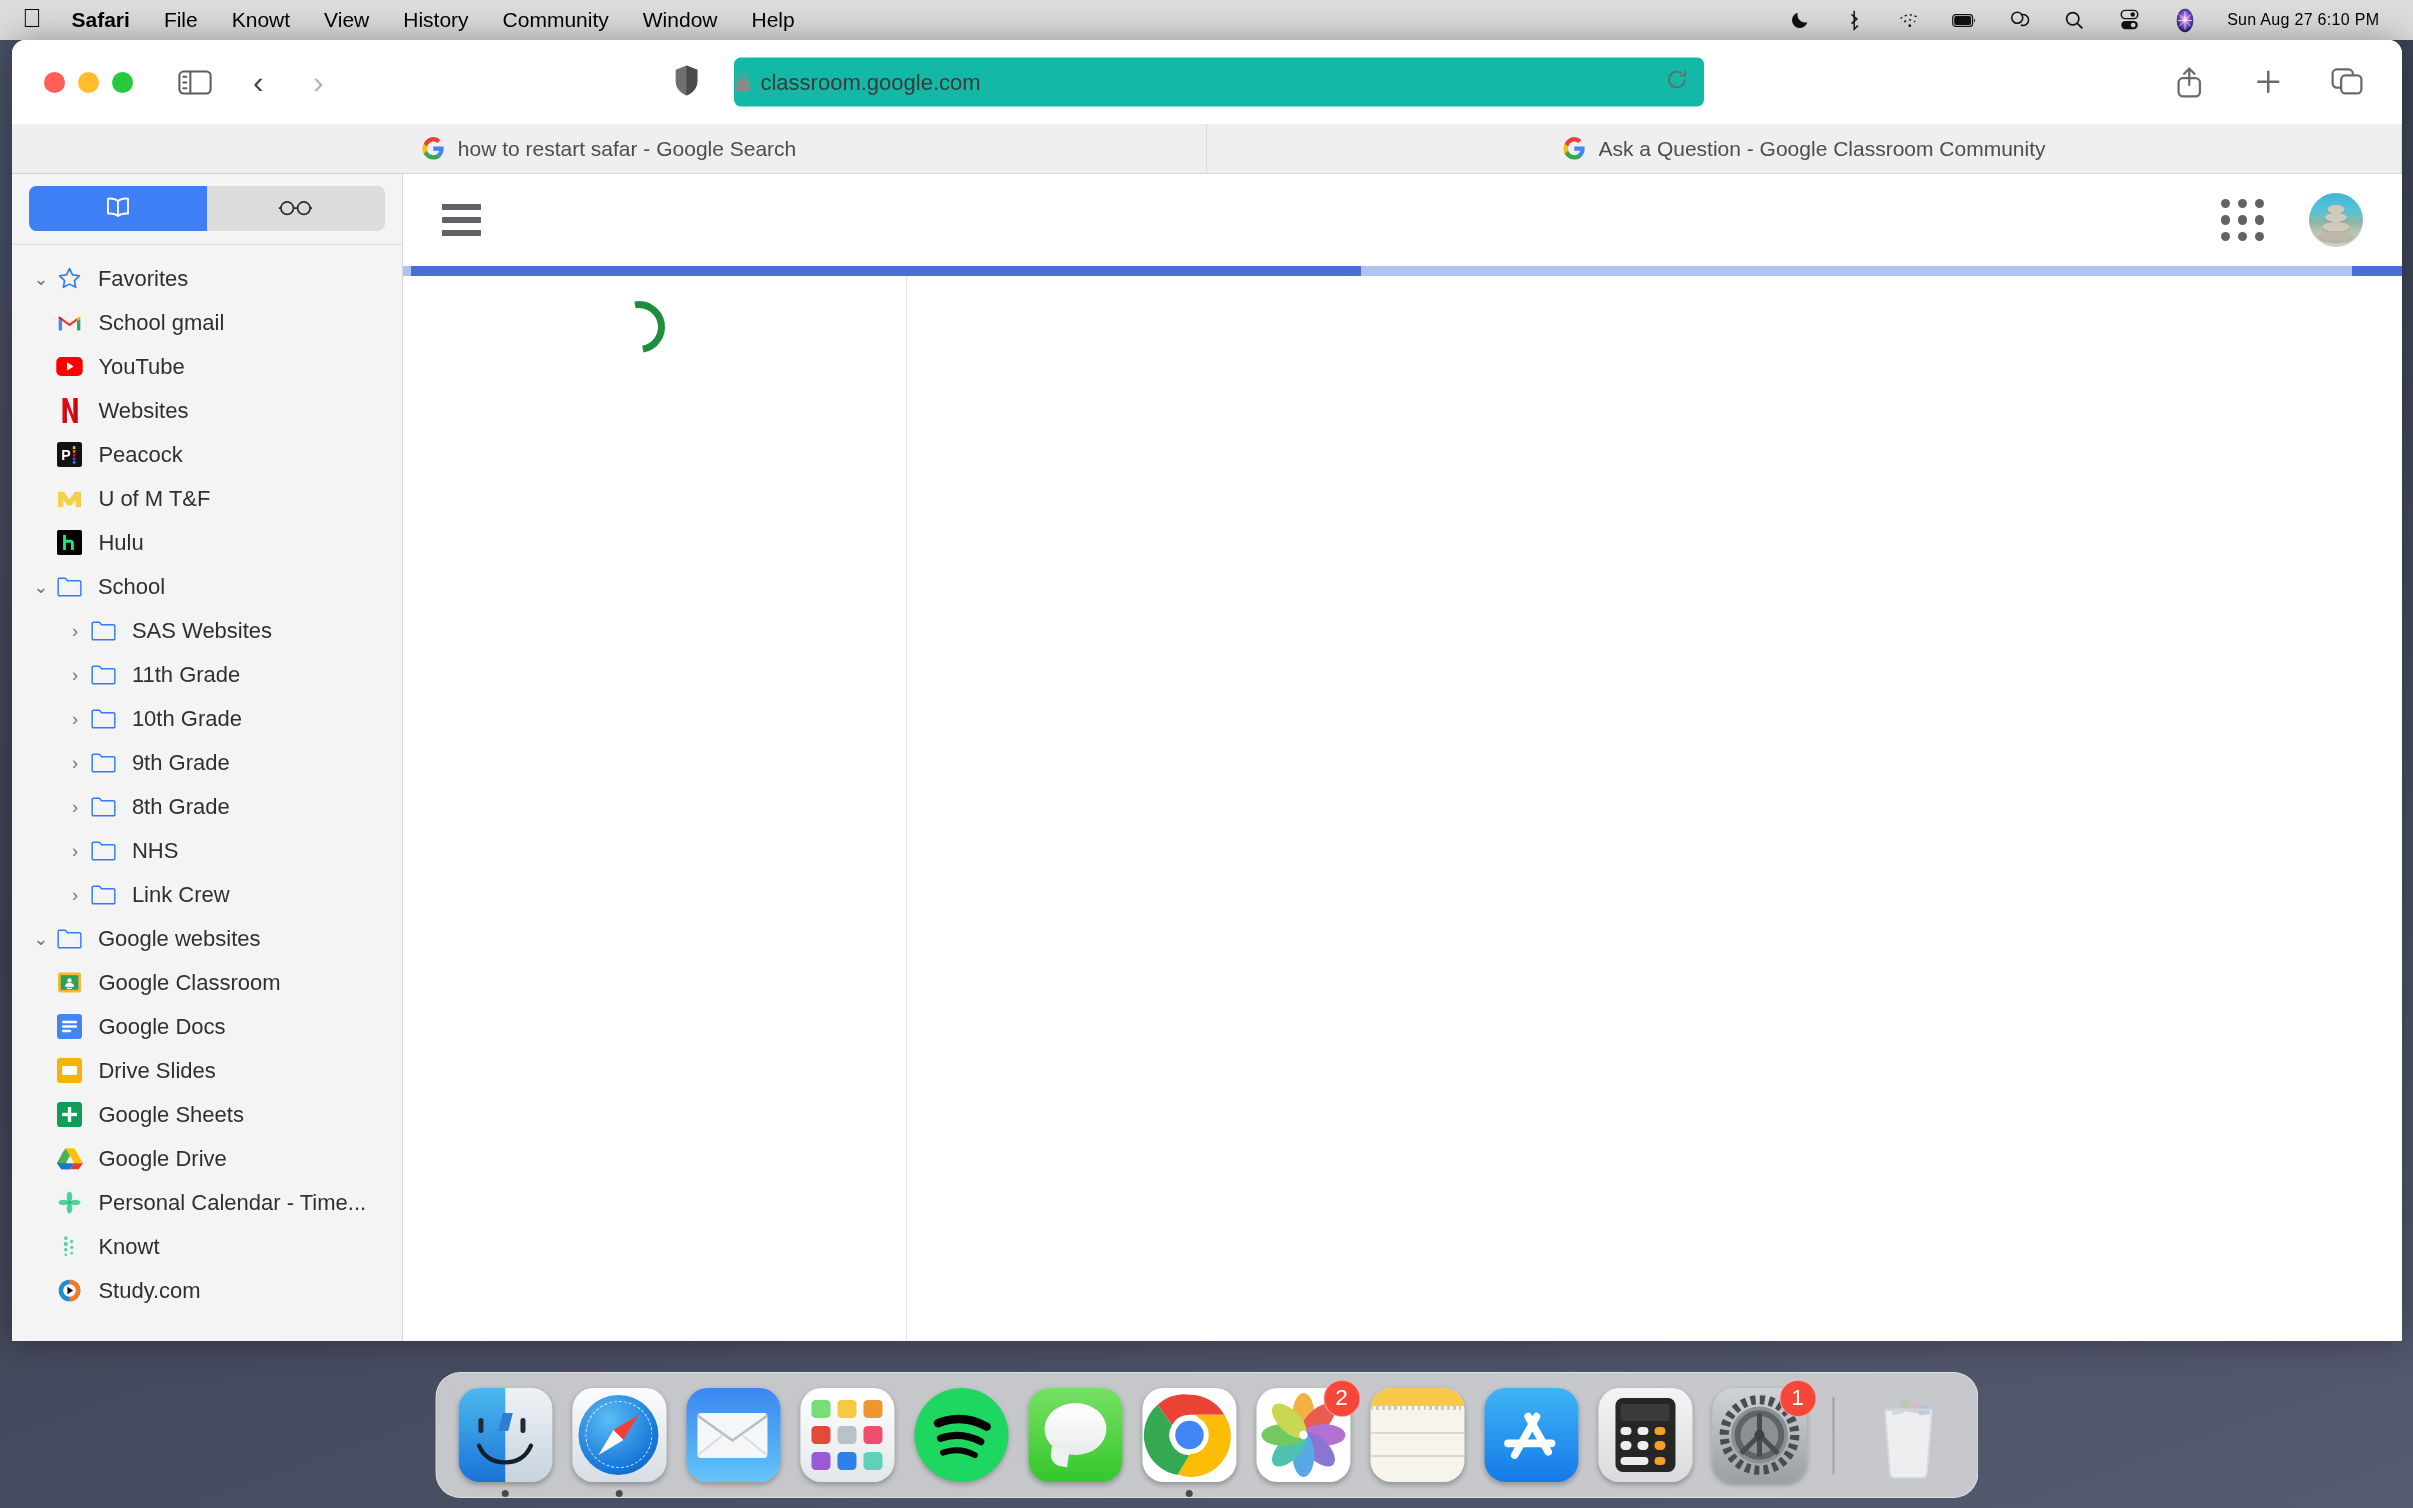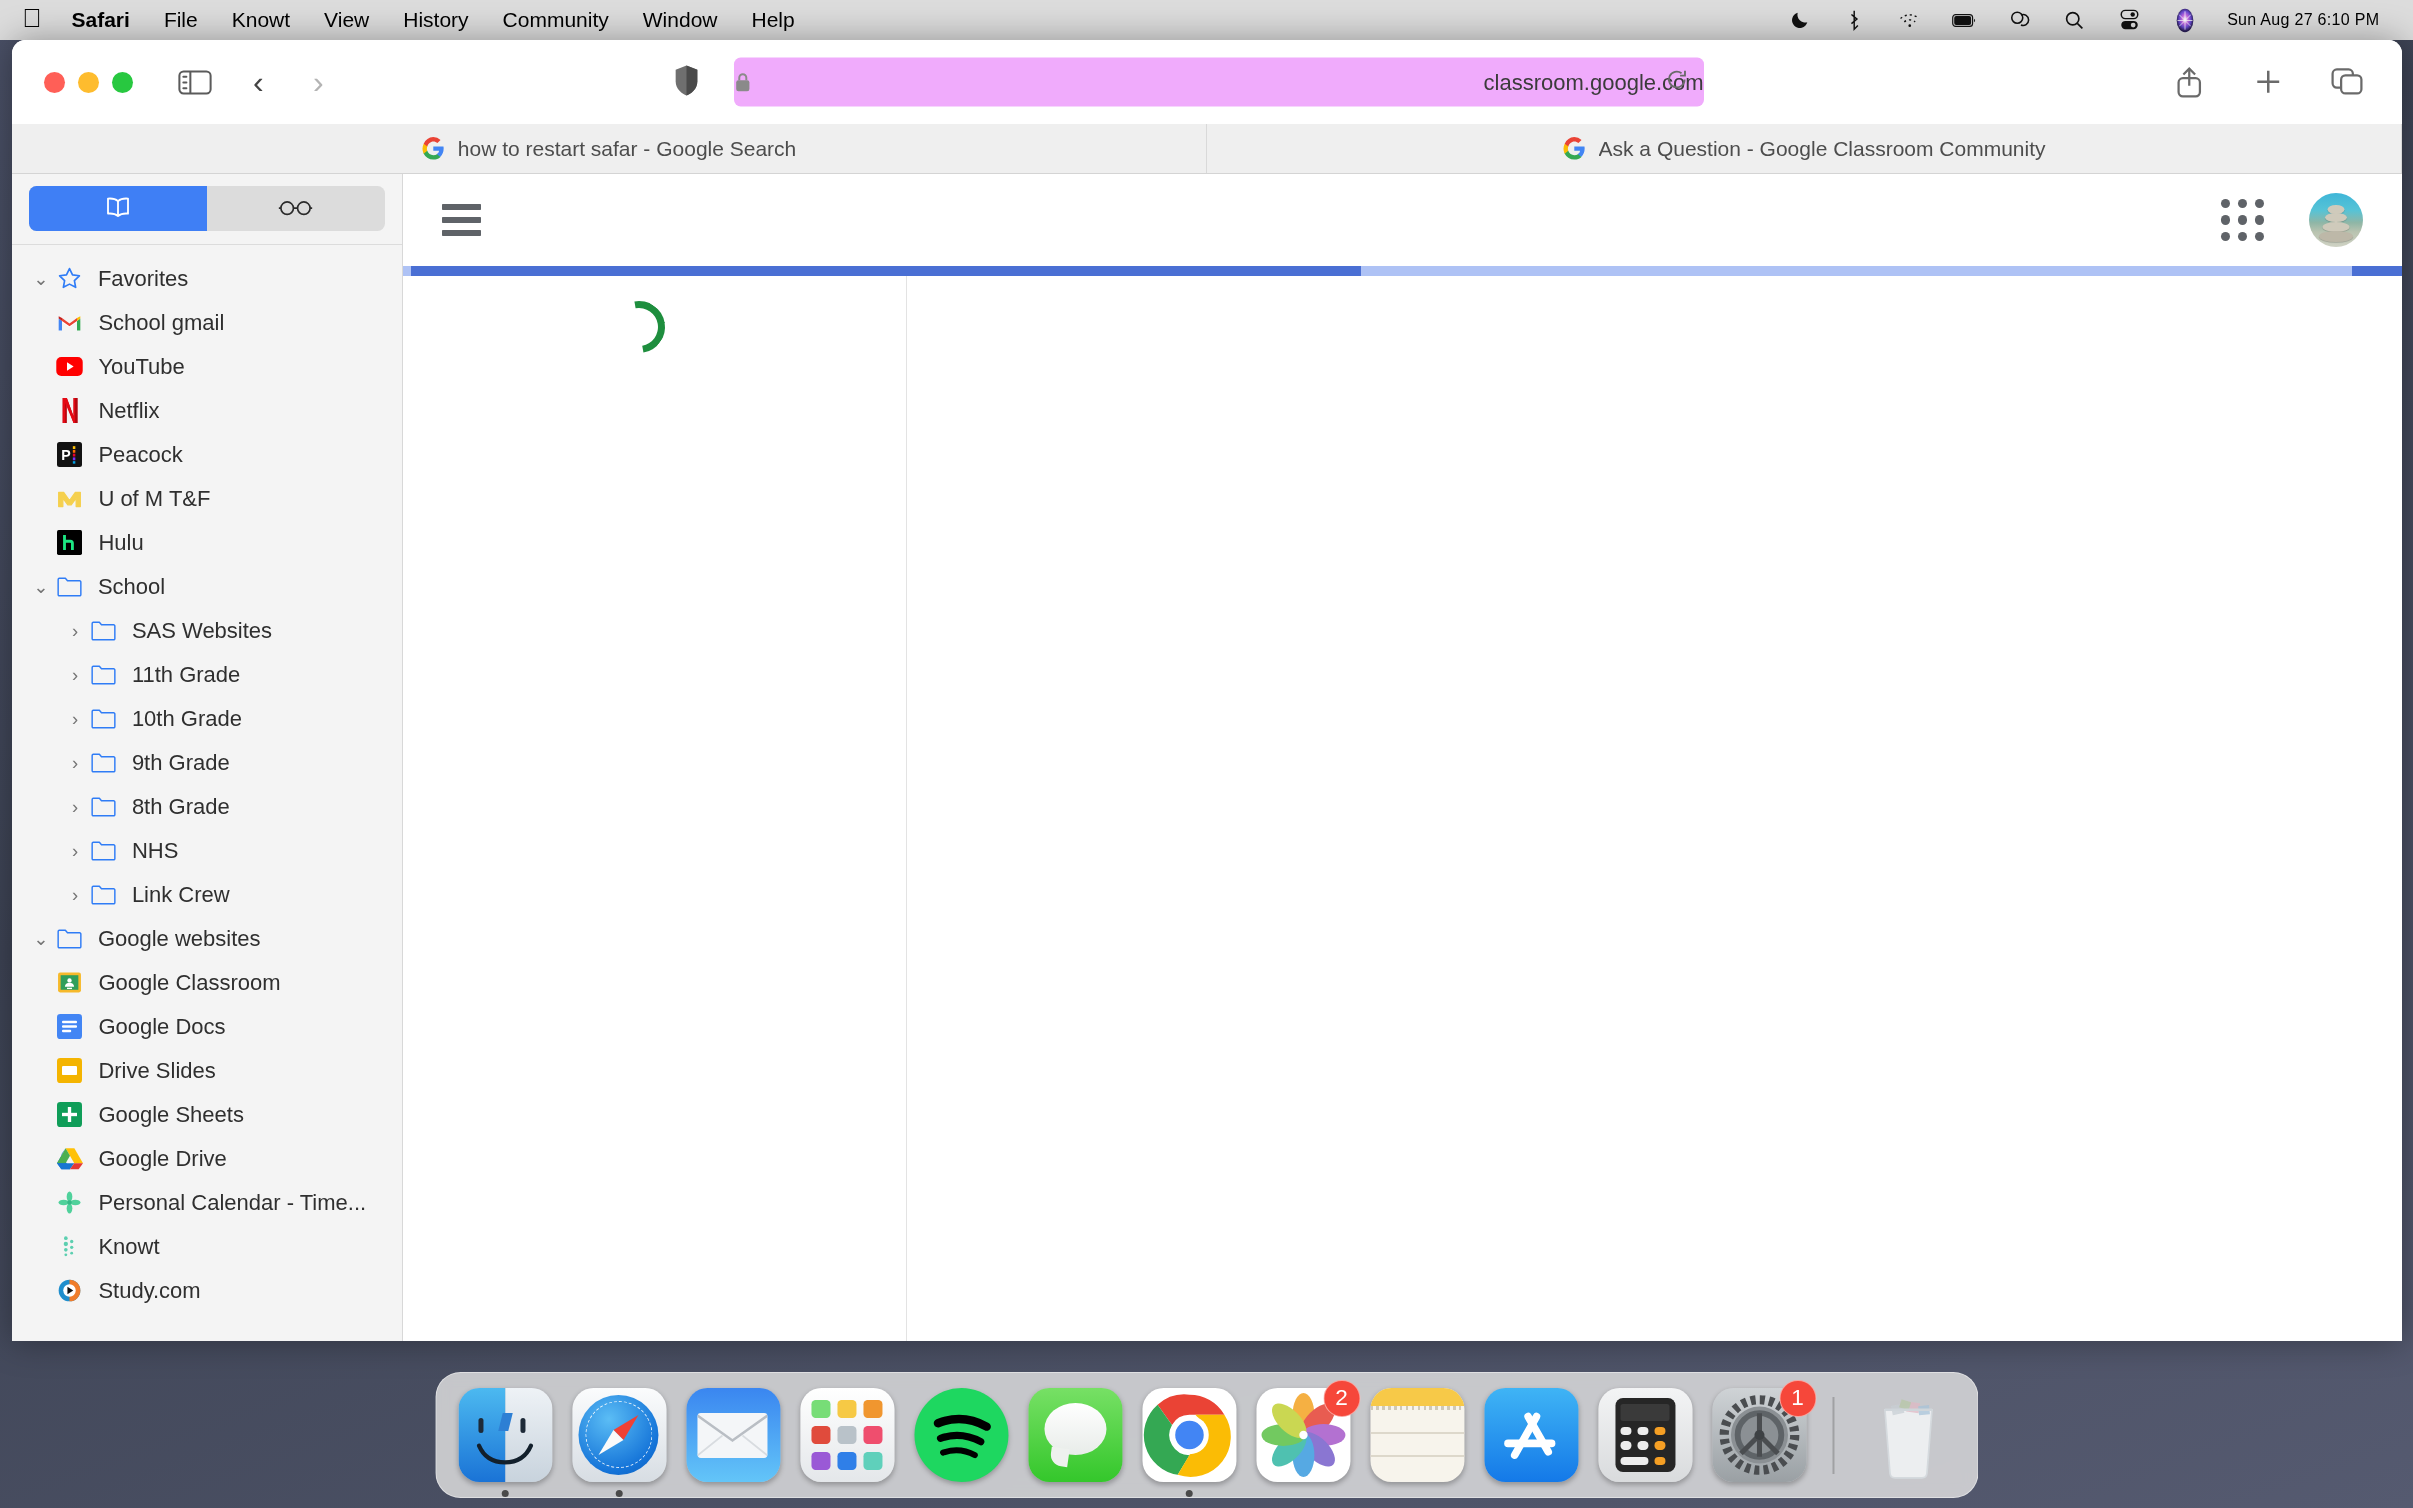--- a/index.html
+++ b/index.html
@@ -51,22 +51,22 @@
 
   .tb-btn { width: 45px; height: 45px; display:flex; align-items:center; justify-content:center; color:#5b5b5b; }
   .tb-nav { display:flex; gap: 15px; margin-left: 18.4px; }
   .chev { font-size: 32px; color: #444; line-height: 1; font-weight: 300; }
   .chev.dim { color: #b4b4b4; }
 
   .shield-wrap { position:absolute; left: 662px; top:50%; transform: translateY(-50%); }
 
   .urlbar {
     position: absolute; left: 722px; top: 50%; transform: translateY(-50%);
-    width: 970px; height: 49px; background: #f0abfc; border-radius: 6.7px;
-    display: flex; align-items: center; justify-content: space-between;
+    width: 970px; height: 49px; background: #14b8a6; border-radius: 6.7px;
+    display: flex; align-items: center; justify-content: flex-start;
     font-size: 22px; color: #3b3b3b;
   }
   .urlbar .lock { margin-right: 9.2px; display:flex; }
   .reload { position: absolute; right: 15px; top: 50%; transform: translateY(-50%); color:#6a6a6a; }
 
   .tb-right { position:absolute; right: 32px; top:50%; transform: translateY(-50%); display:flex; align-items:center; gap: 34px; }
 
   
   .tabbar { height: 50px; background: #f1f1f1; display: flex; border-bottom: 0.8px solid #d4d4d4; }
   .tab {
@@ -397,21 +397,21 @@
             <span class="label">YouTube</span>
           </div>
 
           <div class="row child">
             <span class="ic">
               <svg width="18.4" height="25" viewBox="0 0 22 30">
                 <path d="M2 0h5l8 22V0h5v30h-5L7 8v22H2z" fill="#b20710"></path>
                 <path d="M2 0h5l8 22V0h2v30h-2L5 6v24H2z" fill="#e50914"></path>
               </svg>
             </span>
-            <span class="label">Netflix</span>
+            <span class="label">Websites</span>
           </div>
 
           <div class="row child">
             <span class="ic">
               <svg width="25" height="25" viewBox="0 0 30 30" style="font-size:26px">
                 <rect width="30" height="30" rx="3" fill="#121212"></rect>
                 <text x="5" y="22" font-family="Liberation Sans" font-size="17" font-weight="bold" fill="#fff">P</text>
                 <rect x="19" y="5" width="3" height="3.4" fill="#ffc107"></rect>
                 <rect x="19" y="9.5" width="3" height="3.4" fill="#ff6b00"></rect>
                 <rect x="19" y="14" width="3" height="3.4" fill="#e6002d"></rect>

